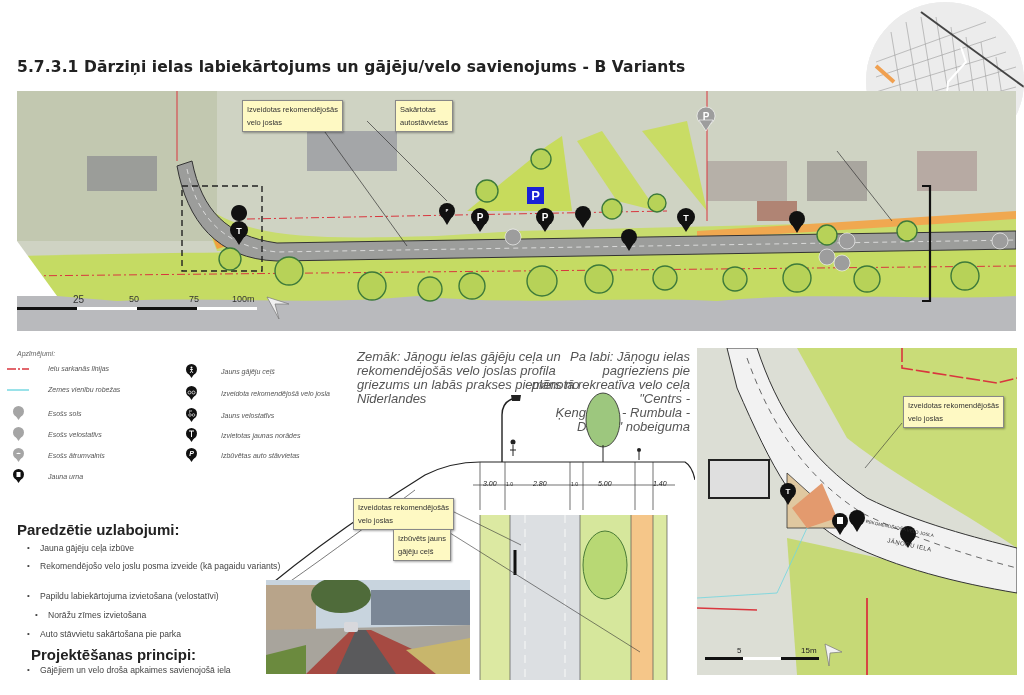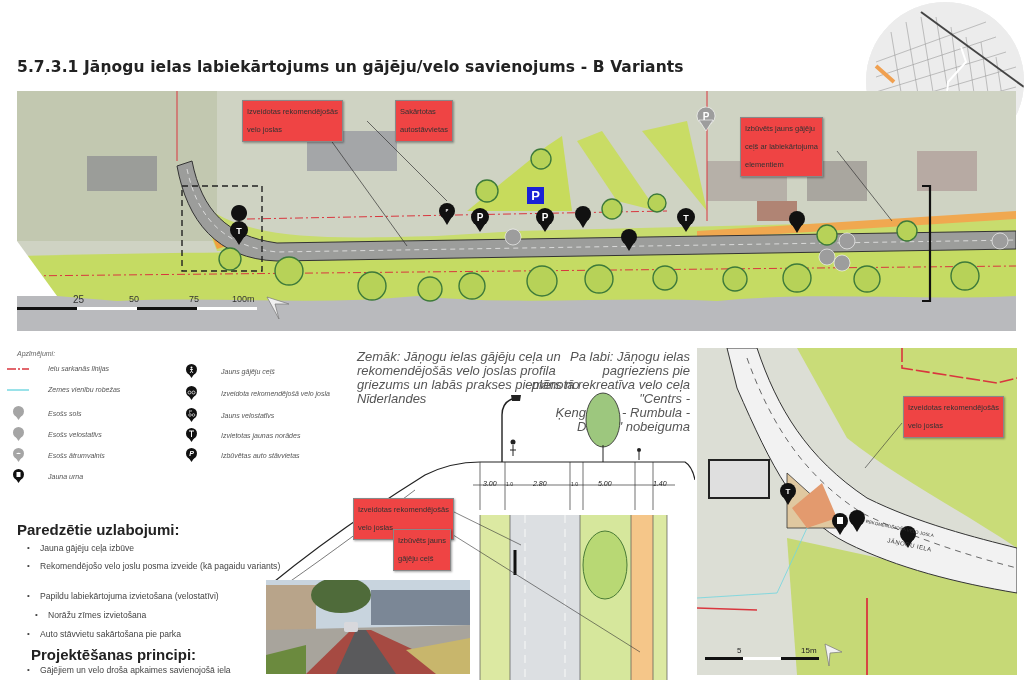--- a/index.html
+++ b/index.html
@@ -5,21 +5,21 @@
   * { box-sizing: border-box; margin: 0; padding: 0; }
   body { width: 1024px; height: 695px; background: #ffffff; position: relative; overflow: hidden; font-family: "Liberation Sans", "DejaVu Sans", sans-serif; color: #333; }
   .abs { position: absolute; }
 
   
   .page-title { left: 17px; top: 58px; font-size: 15.5px; font-weight: 600; color: #222; letter-spacing: 0.1px; font-family: "DejaVu Sans", sans-serif; }
 
   
   .plan { left: 17px; top: 91px; width: 999px; height: 240px; overflow: hidden; background: #d7d9cf; }
   .plan svg { position: absolute; left: 0; top: 0; }
-  .callout { position: absolute; background: #ef4444; border: 1px solid #888; box-shadow: 1px 1px 2px rgba(0,0,0,0.35); font-size: 7.5px; line-height: 18px; color: #333; padding: 2px 4px; white-space: pre-line; }
+  .callout { position: absolute; background: #fef9c3; border: 1px solid #888; box-shadow: 1px 1px 2px rgba(0,0,0,0.35); font-size: 7.5px; line-height: 13px; color: #333; padding: 2px 4px; white-space: pre-line; }
 
   
   .locator { left: 866px; top: 2px; width: 158px; height: 158px; border-radius: 50%; overflow: hidden; background: #ececec; box-shadow: 0 0 0 2px #fff; }
 
   
   .legend-title { left: 17px; top: 350px; font-size: 7px; font-style: italic; color: #666; }
   .legend-item { position: absolute; display: flex; align-items: center; font-size: 7px; font-style: italic; color: #555; }
   .legend-item .sym { width: 32px; display: flex; justify-content: center; align-items: center; margin-right: 14px; }
 
   
@@ -33,21 +33,21 @@
   
   .section { left: 265px; top: 390px; width: 430px; height: 290px; }
   .photo { left: 266px; top: 580px; width: 204px; height: 94px; overflow: hidden; background: #b9c6d3; }
 
   
   .detail { left: 697px; top: 348px; width: 320px; height: 327px; overflow: hidden; background: #dfe1d8; }
 </style>
 </head>
 <body>
 
-<div class="abs page-title">5.7.3.1 Jāņogu ielas labiekārtojums un gājēju/velo savienojums - B Variants</div>
+<div class="abs page-title">5.7.3.1 Dārziņi ielas labiekārtojums un gājēju/velo savienojums - B Variants</div>
 
 <div class="abs locator">
   <svg width="158" height="158" viewBox="0 0 158 158">
     <rect width="158" height="158" fill="#ececec"></rect>
     <g stroke="#9a9a9a" stroke-width="0.6" fill="none">
       <path d="M10 60 L120 20"></path>
         <path d="M10 75 L130 35"></path>
         <path d="M10 90 L140 50"></path>
       <path d="M15 105 L150 65"></path>
         <path d="M20 120 L150 85"></path>
@@ -178,23 +178,20 @@
     <rect x="180" y="216" width="60" height="3" fill="#fff"></rect>
 
     <path d="M250 206 L272 213 L258 213 L262 228 Z" fill="#f0f0f0" stroke="#777" stroke-width="0.7"></path>
 
     <path d="M0 150 L40 205 L0 205 Z" fill="#ffffff"></path>
   </svg>
   <div class="callout" style="left:225px; top:9px;">Izveidotas rekomendējošās
 velo joslas</div>
   <div class="callout" style="left:378px; top:9px;">Sakārtotas
 autostāvvietas</div>
-  <div class="callout" style="left:723px; top:26px;">Izbūvēts jauns gājēju
-ceļš ar labiekārtojuma
-elementiem</div>
   <span class="abs" style="left:56px; top:203px; font-size:10px; color:#333;">25</span>
   <span class="abs" style="left:112px; top:203px; font-size:9px; color:#333;">50</span>
   <span class="abs" style="left:172px; top:203px; font-size:9px; color:#333;">75</span>
   <span class="abs" style="left:215px; top:203px; font-size:9px; color:#333;">100m</span>
 </div>
 
 <div class="abs legend-title">Apzīmējumi:</div>
 
 <div class="legend-item" style="left:2px; top:365px;">
   <span class="sym">

